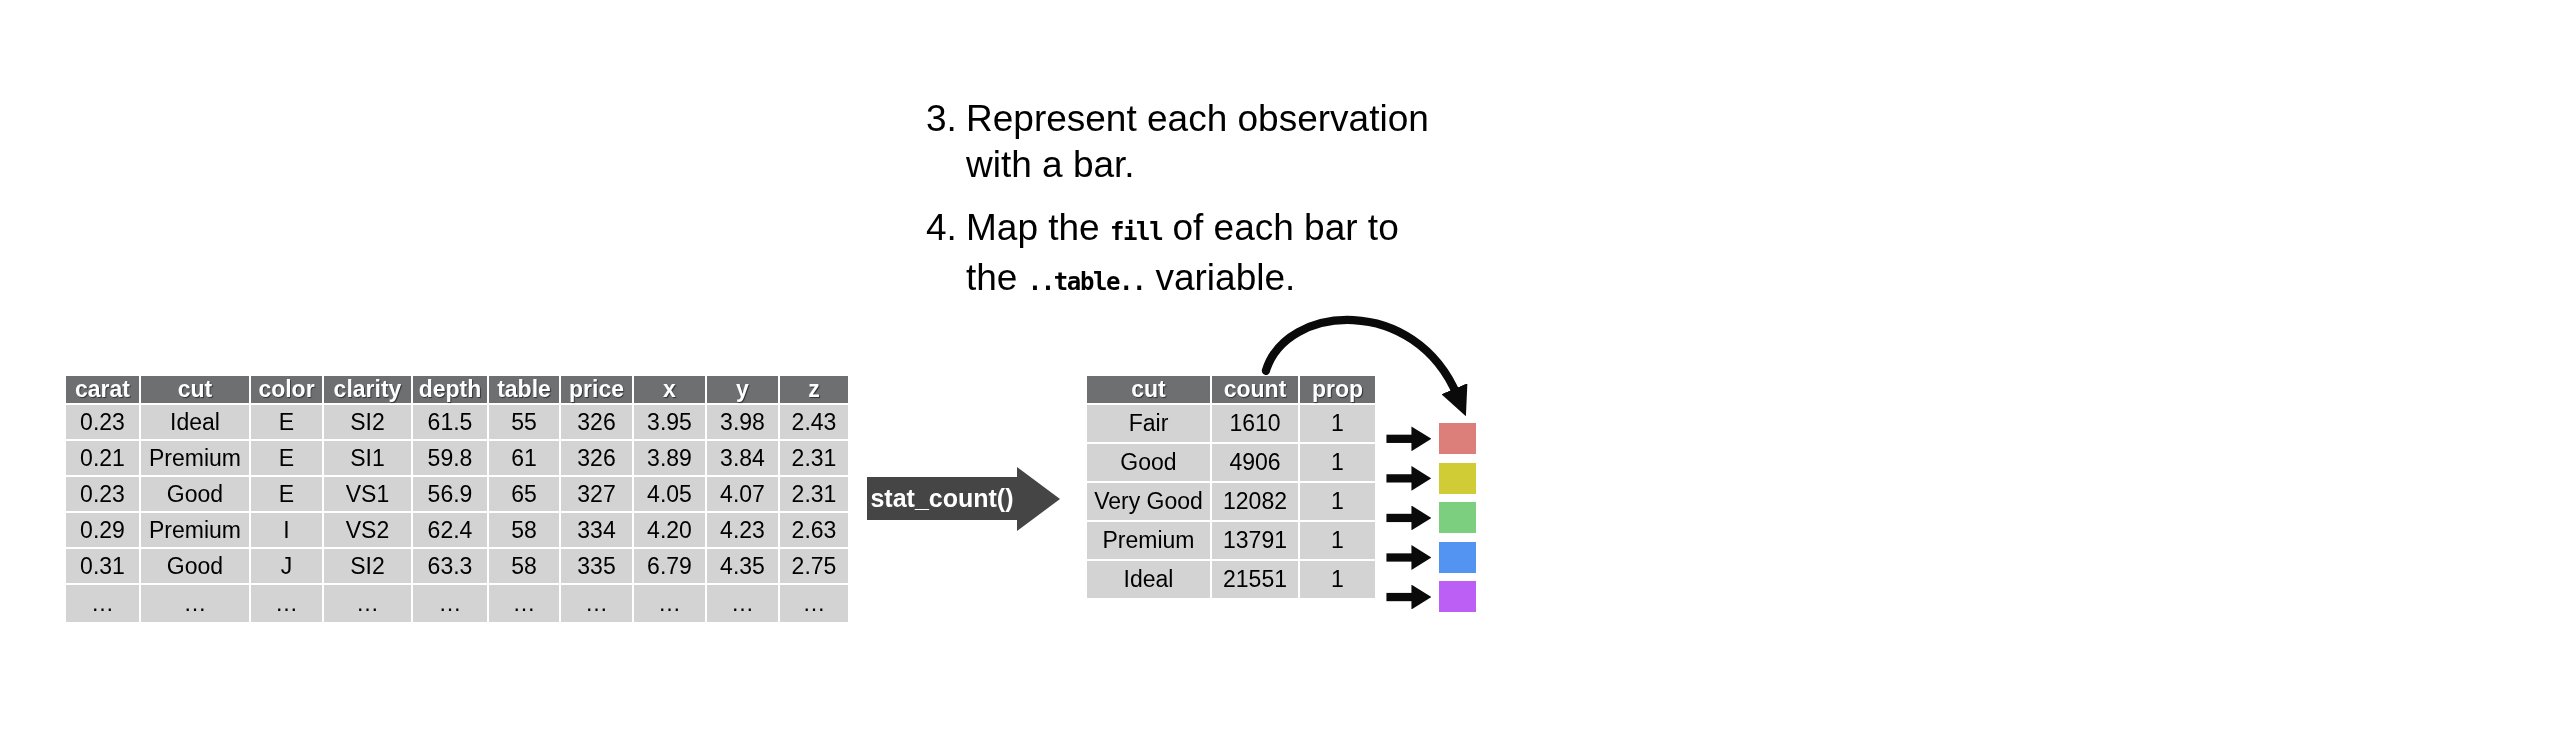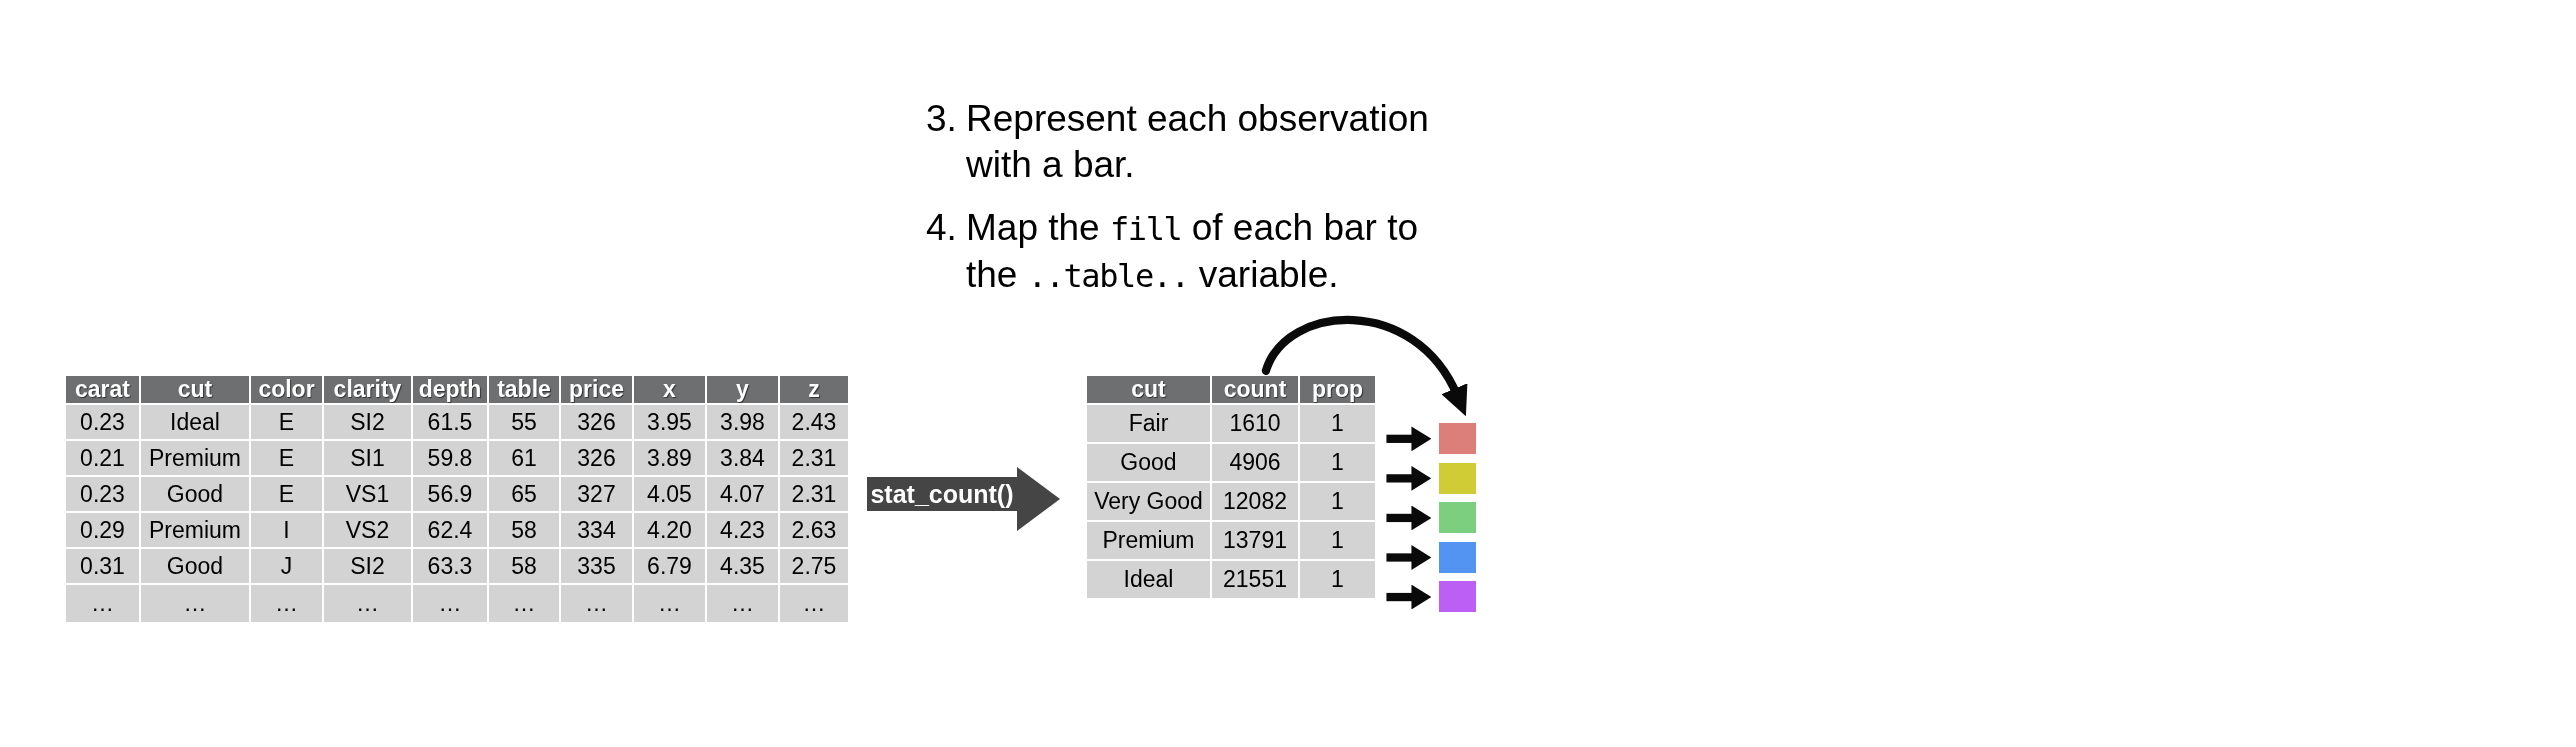--- a/index.html
+++ b/index.html
@@ -7,22 +7,22 @@
     position:relative; width:2576px; height:747px; background:#fff;
     font-family:"Liberation Sans", sans-serif; color:#000; overflow:hidden;
   }
 
   
   .annotations { position:absolute; left:926px; top:96px; }
   .ann-item { display:flex; font-size:37px; line-height:46px; margin-bottom:16.6px; }
   .ann-num  { width:40px; flex:none; }
   .ann-line { white-space:nowrap; }
   .mono {
-    font-family:"DejaVu Sans Mono", monospace; font-weight:normal;
-    font-size:32px; letter-spacing:-1.4px;
+    font-family:"DejaVu Sans Mono", monospace; font-weight:bold;
+    font-size:24px; letter-spacing:-1.4px;
   }
 
   
   table.fig-table {
     position:absolute; border-collapse:separate; border-spacing:2.8px;
     table-layout:fixed;
   }
   table.fig-table th {
     background:var(--header-bg); color:#fff; font-weight:bold; font-size:23px;
     text-align:center; padding:0; height:24px;
@@ -33,21 +33,21 @@
     text-align:center; padding:0; vertical-align:middle;
   }
   #diamonds-table { left:64px; top:374px; }
   #diamonds-table td { height:34px; }
   #diamonds-table tr.dots-row td { height:37px; }
   #summary-table { left:1085px; top:374px; }
   #summary-table td { height:37px; }
 
   
   .stat-arrow {
-    position:absolute; left:867px; top:477px; width:150px; height:34px;
+    position:absolute; left:867px; top:477px; width:150px; height:43px;
     background:var(--stat-arrow-bg);
     display:flex; align-items:center; justify-content:center;
   }
   .stat-arrow .label {
     color:#fff; font-weight:bold; font-size:25px; white-space:nowrap;
   }
   .stat-arrow .tri {
     position:absolute; left:150px; top:-10px;
     width:0; height:0;
     border-top:32px solid transparent;

